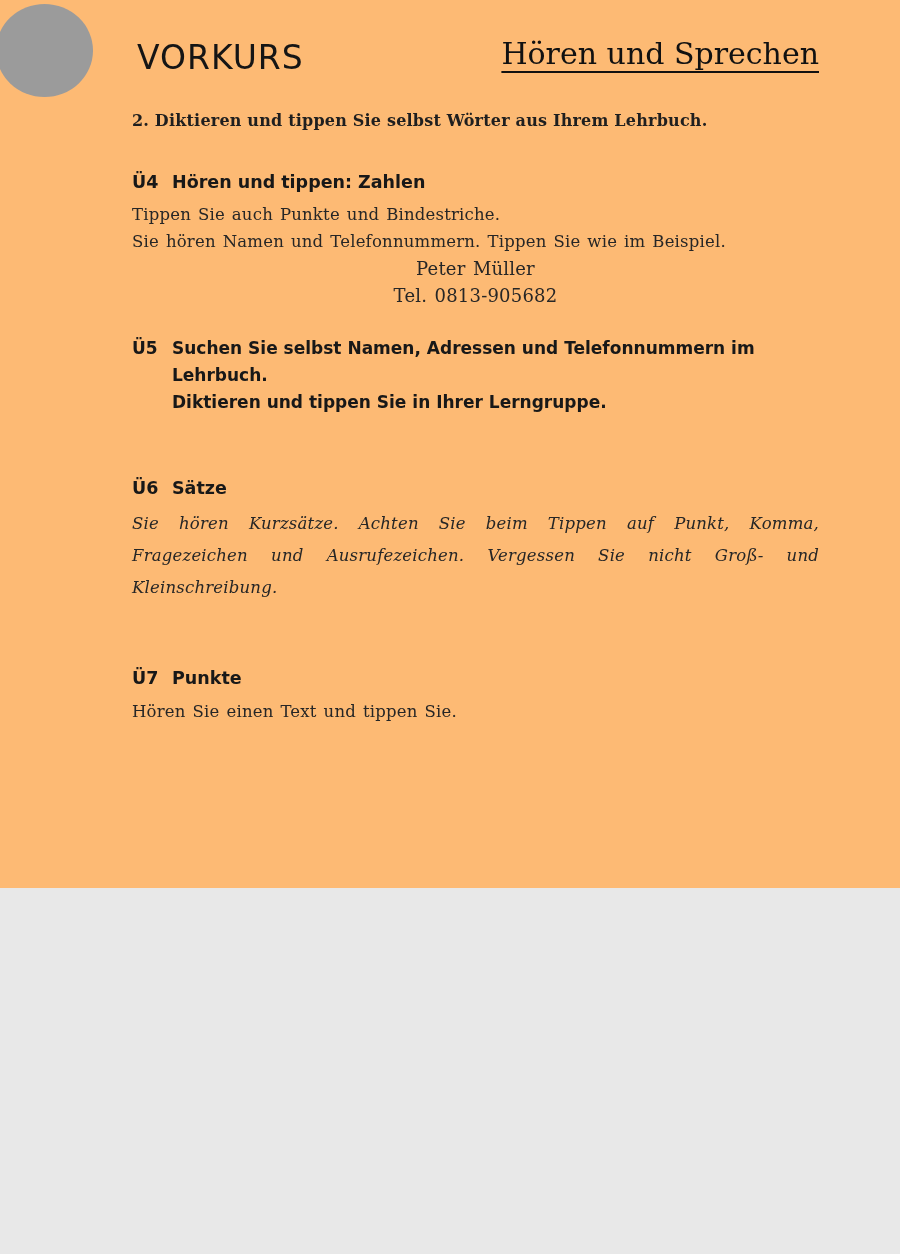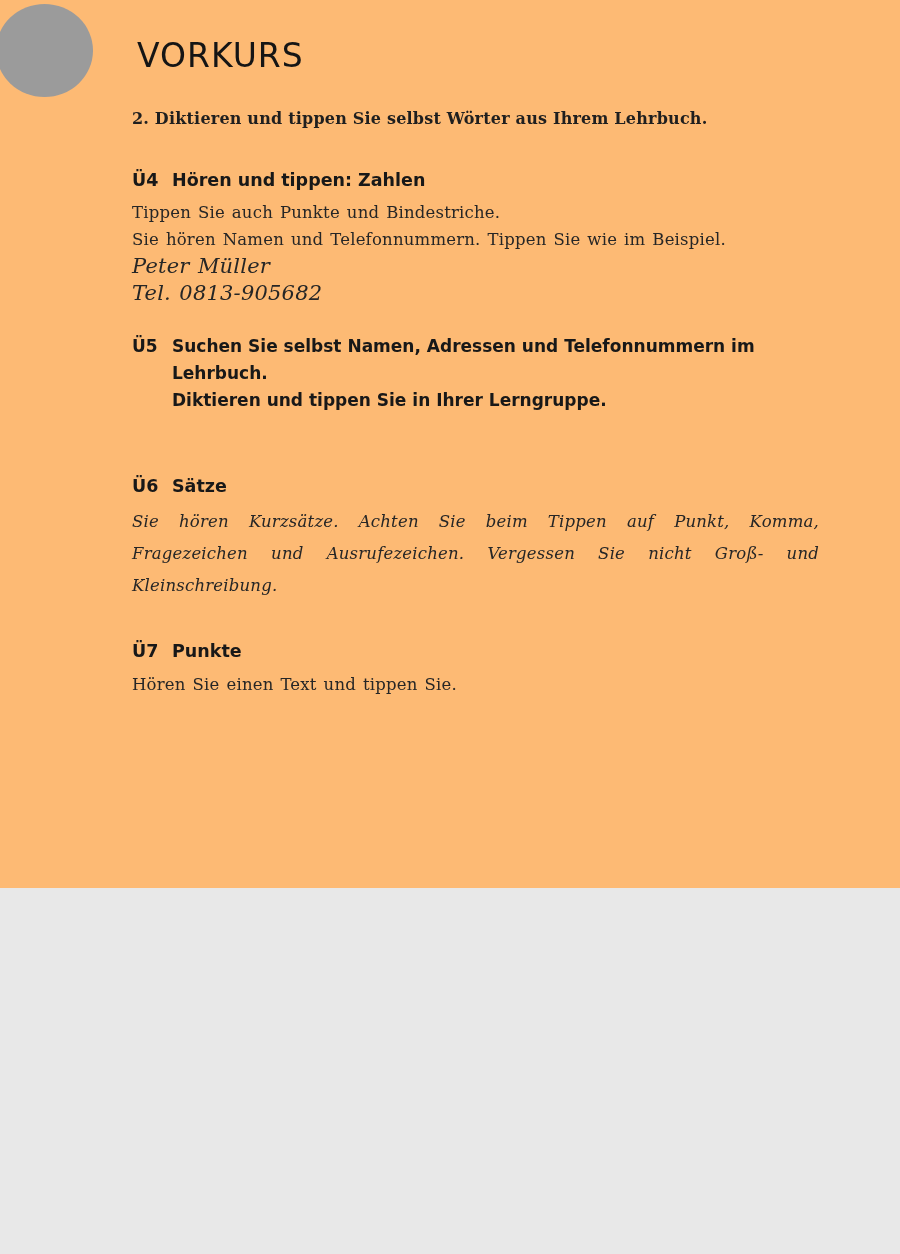--- a/index.html
+++ b/index.html
@@ -70,63 +70,64 @@
   .u4-heading { margin-top: 42px; }
   .body-text {
     font-size: 16.5px;
     line-height: 27px;
     letter-spacing: 0.2px;
     word-spacing: 1.5px;
     color: #262626;
   }
   .u4-lines { margin-top: 9px; }
   .example-line {
-    font-style: italic;
-    font-size: 21px;
+    font-size: 18px;
     line-height: 27px;
     color: #262626;
+    text-align: center;
   }
   .u5-block {
     margin-top: 26px;
     display: flex;
     font-family: "DejaVu Sans", "Liberation Sans", sans-serif;
     font-weight: bold;
     font-size: 17px;
     line-height: 27px;
     color: #181818;
   }
   .u5-block .ex-label { width: 40px; flex: 0 0 40px; }
   .u6-heading { margin-top: 62px; }
   .u6-paragraph {
     margin-top: 10px;
     text-align: justify;
     line-height: 32px;
     font-style: italic;
   }
-  .u7-heading { margin-top: 39px; }
+  .u7-heading { margin-top: 64px; }
   .u7-paragraph { margin-top: 10px; }
   .page-number {
     position: absolute;
     left: 118px;
     top: 1158px;
     font-family: "DejaVu Serif", "Liberation Serif", serif;
     font-weight: bold;
     font-size: 13px;
     color: #222;
   }
 </style>
 </head>
 <body>
 
 <div class="page">
 
   <div class="corner-circle"></div>
 
   <div class="header">
     <div class="course-title">VORKURS</div>
+    <div class="chapter-title">Hören und Sprechen</div>
   </div>
 
   <div class="content">
 
     <div class="intro-line">2. Diktieren und tippen Sie selbst Wörter aus Ihrem Lehrbuch.</div>
 
     <div class="exercise-heading u4-heading">
       <span class="ex-label">Ü4</span>
       <span>Hören und tippen: Zahlen</span>
     </div>

